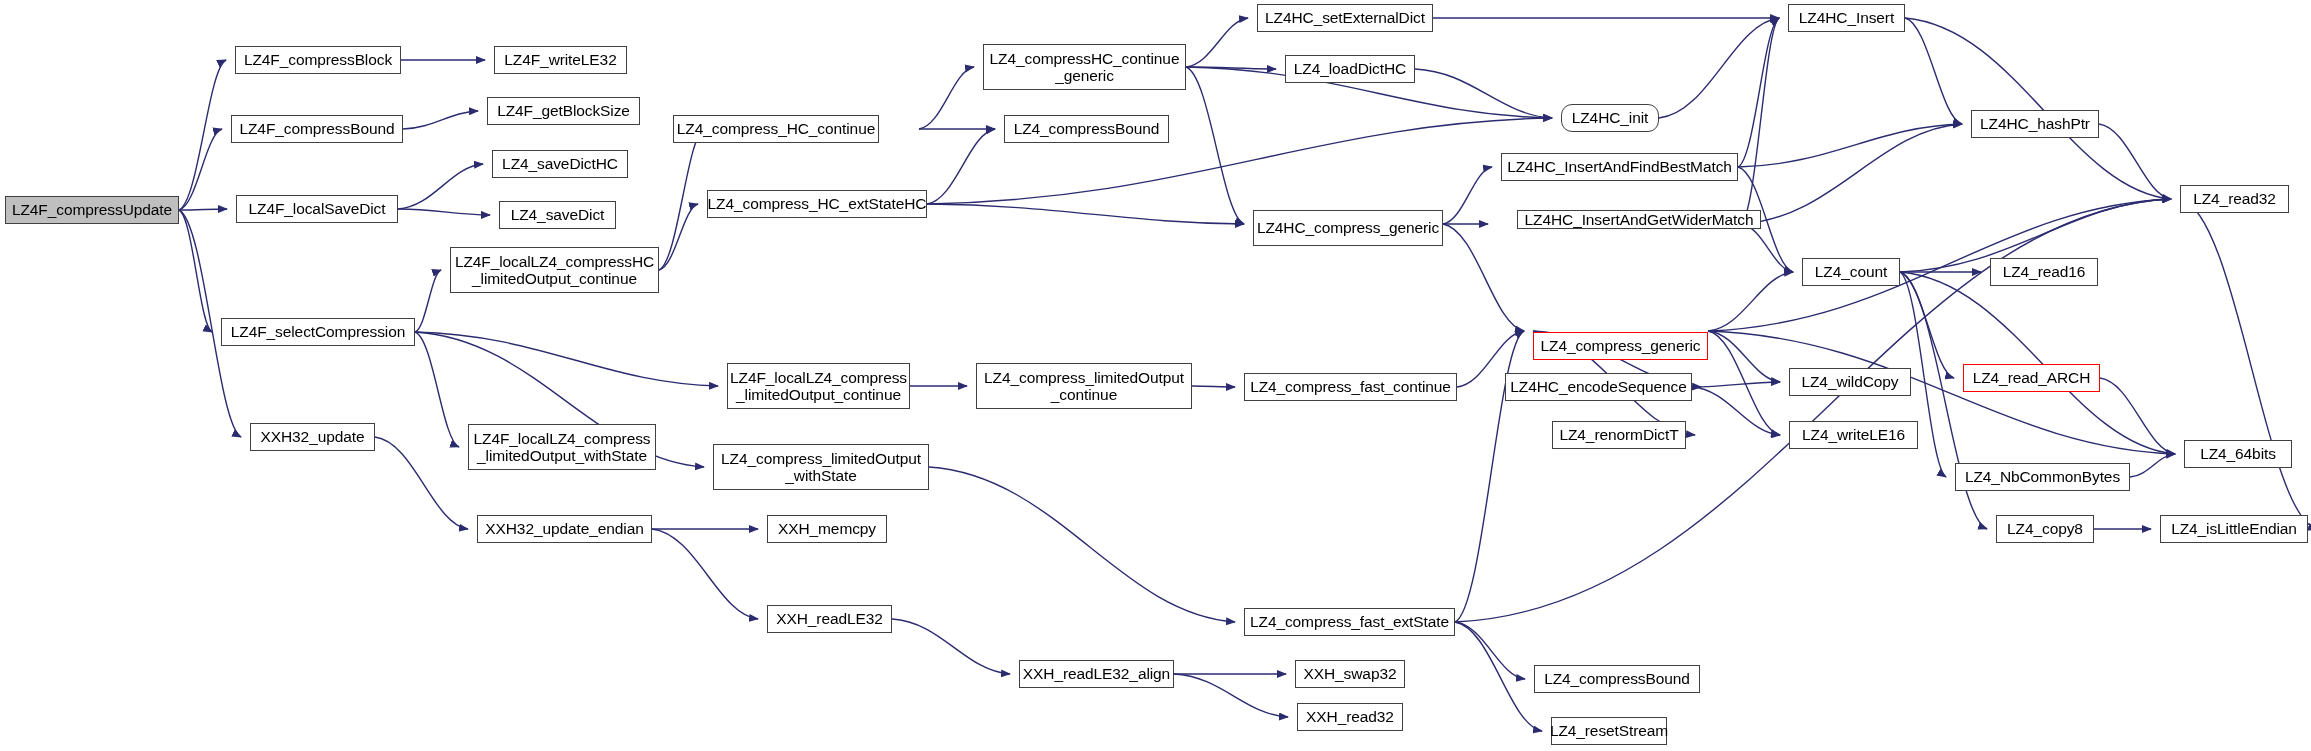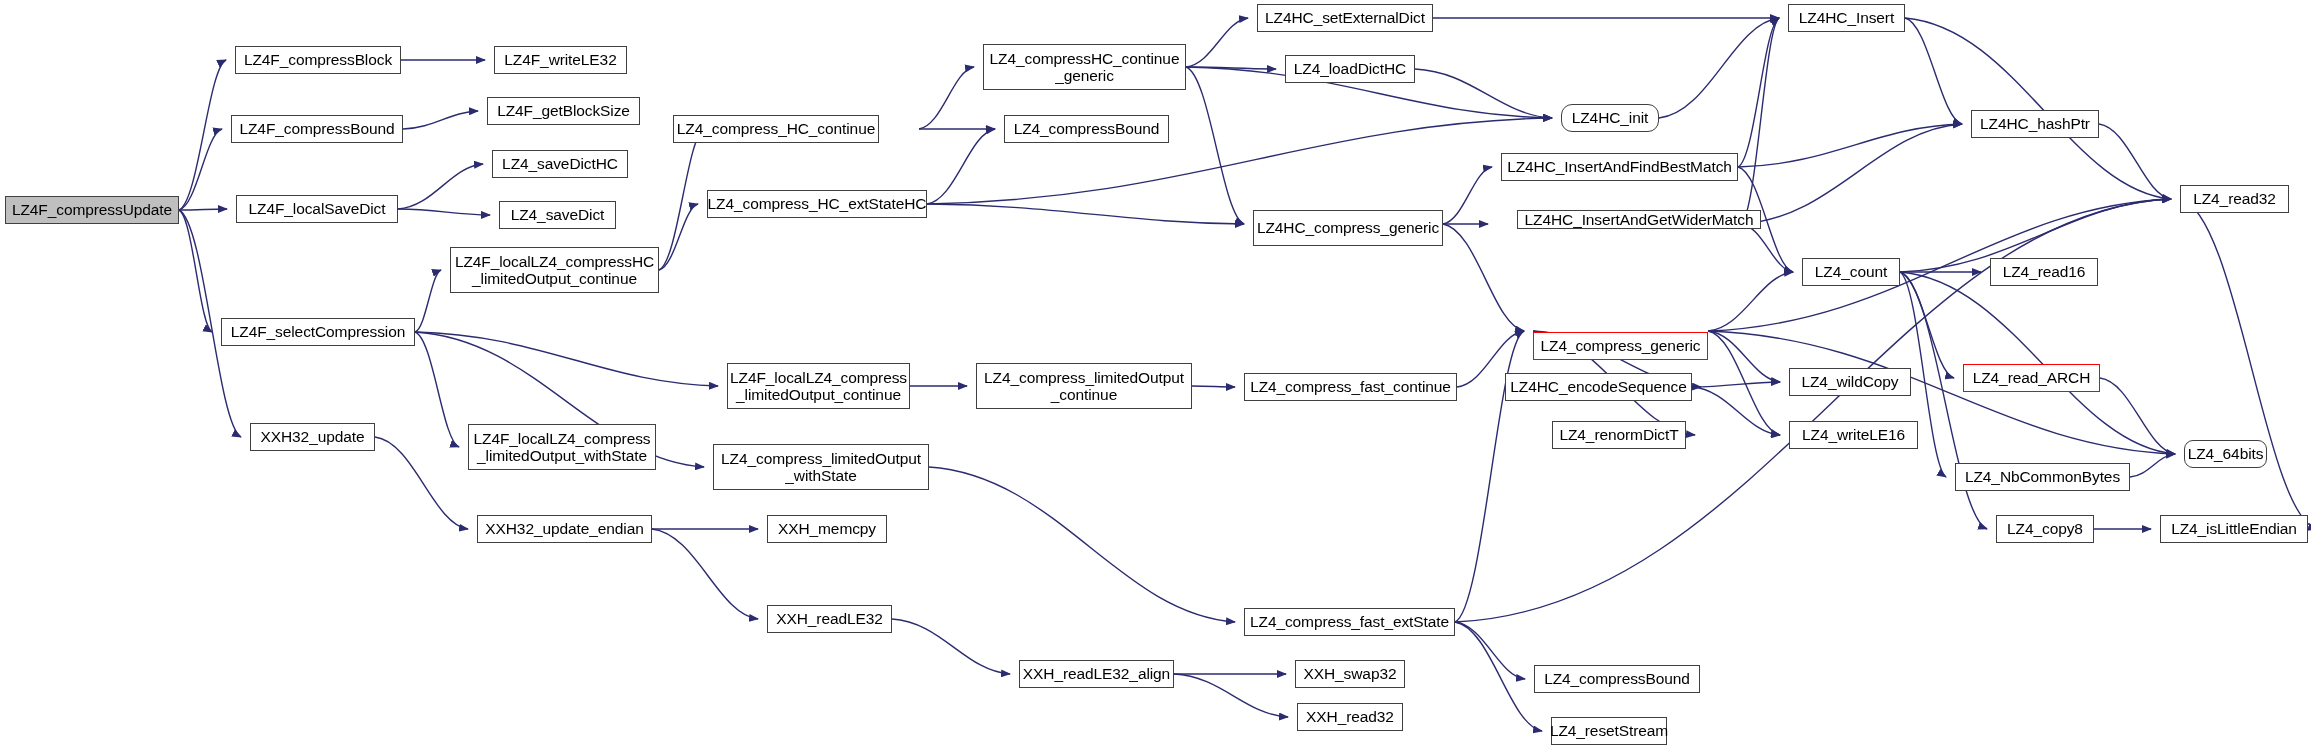--- a/index.html
+++ b/index.html
@@ -181,16 +181,16 @@
       <div class="node" style="left: 1788px; top: 4px; width: 117px; height: 28px;">LZ4HC_Insert</div>
       <div class="node" style="left: 1971px; top: 110px; width: 128px; height: 28px;">LZ4HC_hashPtr</div>
       <div class="node" style="left: 1802px; top: 258px; width: 98px; height: 28px;">LZ4_count</div>
       <div class="node" style="left: 1990px; top: 258px; width: 108px; height: 28px;">LZ4_read16</div>
       <div class="node" style="left: 1789px; top: 368px; width: 122px; height: 28px;">LZ4_wildCopy</div>
       <div class="node" style="left: 1789px; top: 421px; width: 129px; height: 28px;">LZ4_writeLE16</div>
       <div class="node" style="left: 1955px; top: 463px; width: 175px; height: 28px;">LZ4_NbCommonBytes</div>
       <div class="node" style="left: 1996px; top: 515px; width: 98px; height: 28px;">LZ4_copy8</div>
       <div class="node hot" style="left: 1963px; top: 364px; width: 137px; height: 28px;">LZ4_read_ARCH</div>
       <div class="node" style="left: 2180px; top: 185px; width: 109px; height: 28px;">LZ4_read32</div>
-      <div class="node" style="left: 2184px; top: 440px; width: 83px; height: 28px; border-radius: 9px;">LZ4_64bits</div>
+      <div class="node" style="left: 2184px; top: 440px; width: 108px; height: 28px;">LZ4_64bits</div>
       <div class="node" style="left: 2160px; top: 515px; width: 148px; height: 28px;">LZ4_isLittleEndian</div>
     </div>
 </div>
 
 </body></html>

